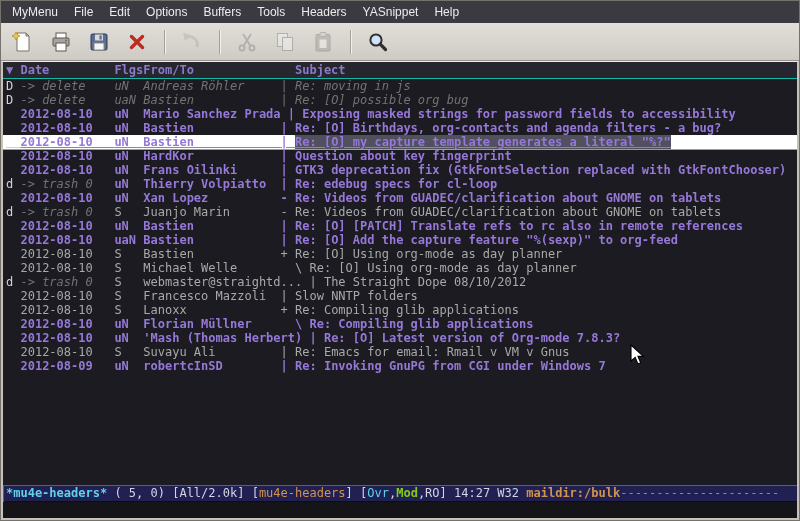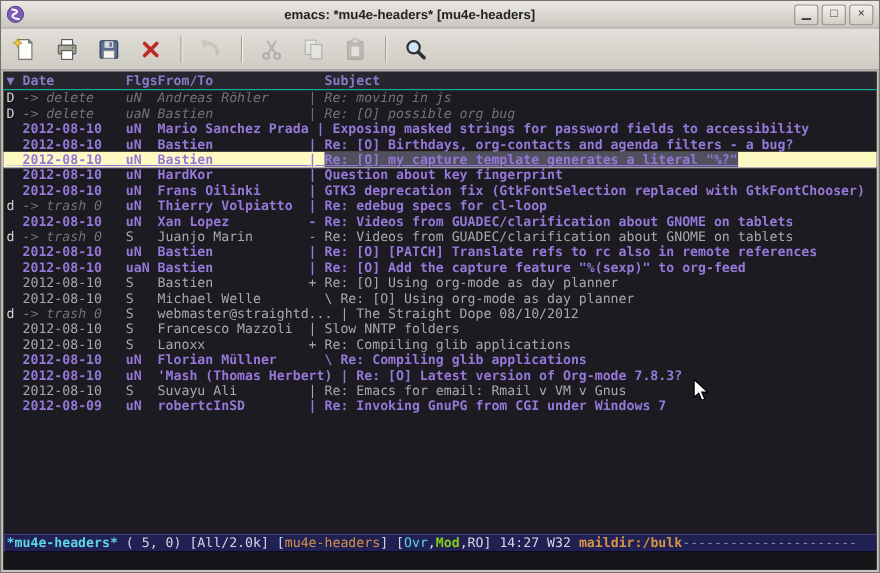--- a/index.html
+++ b/index.html
@@ -30,21 +30,21 @@
          font-family:"DejaVu Sans Mono",monospace;font-size:12px;line-height:14px;white-space:pre;
          overflow:hidden;color:#a9a9a9;min-height:0;}
   .header-line{background:#26262e;color:#8a7ac9;height:16px;line-height:16px;padding-left:3px;
                border-bottom:1px solid #14b8a6;flex:0 0 auto;font-weight:bold;}
   .rows{flex:0 0 auto;}
   .row{height:14px;line-height:14px;padding-left:3px;}
   .face-mark{color:#d2d2d2;}
   .face-unread{color:#9678d8;font-weight:bold;}
   .face-read{color:#a9a9a9;}
   .face-action{color:#737373;font-style:italic;}
-  .row.current{background:#fef9c3;box-shadow:0 1px 0 #9a9ab4;}
+  .row.current{background:#ffffff;box-shadow:0 1px 0 #9a9ab4;}
   .row.current .seg{text-decoration:underline;}
   .row.current .subject-hl{background:#50505e;}
   .end-line{color:#c4893a;font-style:italic;padding-left:3px;height:14px;line-height:14px;flex:0 0 auto;}
   .filler{flex:1 1 auto;}
   
   .modeline{height:17px;line-height:16px;background:#202052;color:#c8c8dc;padding-left:3px;flex:0 0 auto;
             box-shadow:inset 0 1px 0 #5a5a92,inset 1px 0 0 #5a5a92,inset 0 -1px 0 #0a0a22;
             white-space:pre;overflow:hidden;}
   .ml-plain{color:#d4d4e4;margin-top:24px;}
   .ml-buffer{color:#5fd3e8;font-weight:bold;}
@@ -54,35 +54,32 @@
   .ml-red{color:#84cc16;font-weight:bold;}
   .ml-dim{color:#8a8aa8;}
   .minibuffer{height:16px;background:#141419;flex:0 0 auto;}
   .mouse-cursor{position:absolute;left:630px;top:344px;z-index:50;pointer-events:none;}
 </style>
 </head>
 <body>
 
 <div class="window">
 
-  <div class="titlebar">
-    <span class="app-icon">
-      <svg width="16" height="16" viewBox="0 0 16 16">
-        <circle cx="8" cy="8" r="7.4" fill="#7b5bb5" stroke="#4c3480" stroke-width="0.8"></circle>
-        <path d="M5 3.6 C10.2 4.1 11 6 7.4 7.5 C3.9 9 4.6 11.6 11.2 12.4" stroke="#fff" stroke-width="1.8" fill="none" stroke-linecap="round"></path>
-      </svg>
-    </span>
-    <span class="title">emacs: *mu4e-headers* [mu4e-headers]</span>
-    <span style="display:flex">
-        <span class="win-btn">▁</span>
-        <span class="win-btn">□</span>
-        <span class="win-btn">×</span>
-      </span>
-  </div>
 
+  <div class="menubar">
+      <span class="menu-item">MyMenu</span>
+      <span class="menu-item">File</span>
+      <span class="menu-item">Edit</span>
+      <span class="menu-item">Options</span>
+      <span class="menu-item">Buffers</span>
+      <span class="menu-item">Tools</span>
+      <span class="menu-item">Headers</span>
+      <span class="menu-item">YASnippet</span>
+      <span class="menu-item">Help</span>
+    </div>
 
   <div class="toolbar">
       <div class="tool">
         <svg width="24" height="24" viewBox="0 0 24 24">
           <path d="M6 3 h9 l3 3 v15 h-12 z" fill="#fdfdfa" stroke="#77736a"></path>
           <path d="M15 3 l3 3 h-3 z" fill="#cfccc4" stroke="#77736a"></path>
           <path d="M5 2 l1.2 2.6 L9 6 l-2.8 1.4 L5 10 l-1.2-2.6 L1 6 l2.8-1.4 z" fill="#f2c84b" stroke="#a77f17" stroke-width="0.6"></path>
         </svg>
       </div>
       <div class="tool">

